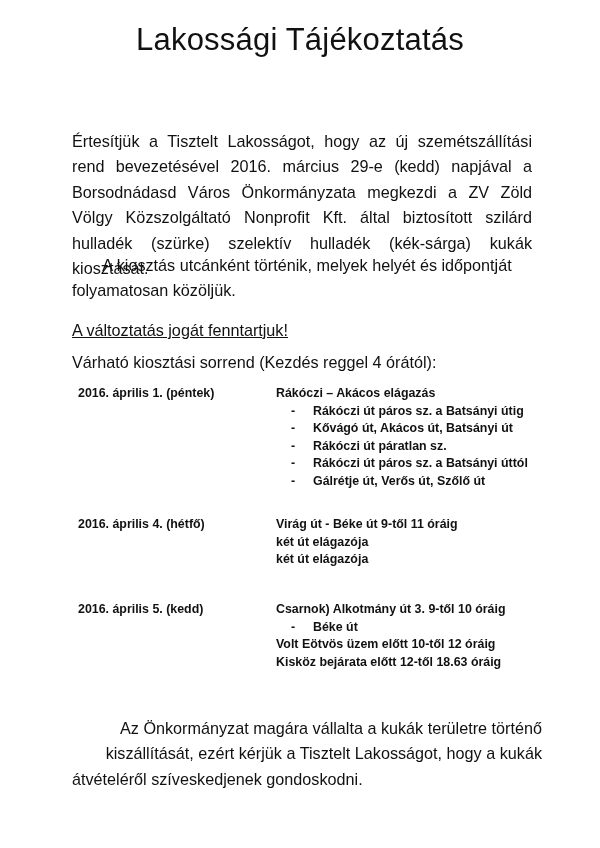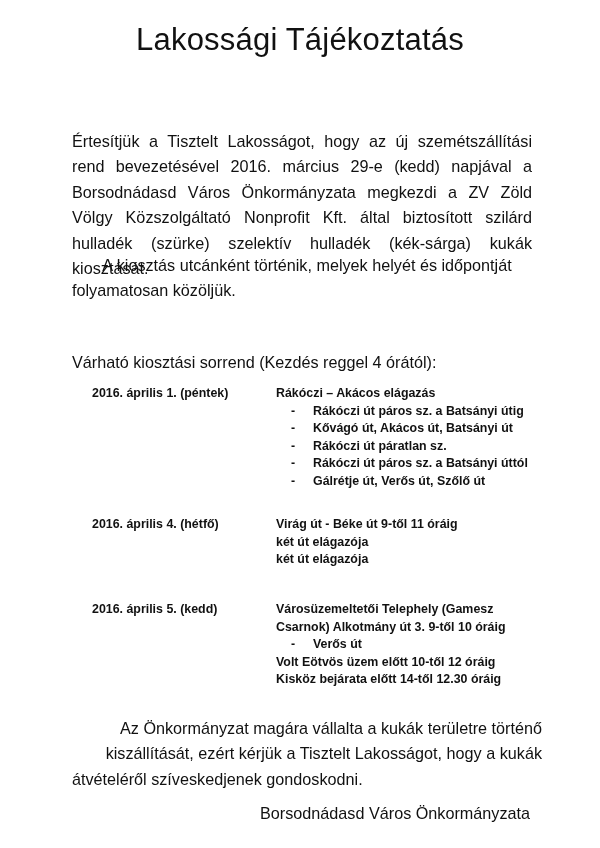--- a/index.html
+++ b/index.html
@@ -55,21 +55,20 @@
       left: 78px;
       width: 460px;
       font-weight: bold;
       font-size: 12.4px;
       line-height: 17.5px;
     }
     .sched-date {
       position: absolute;
       left: 0;
       top: 0;
-      margin-left: 14px;
     }
     .sched-items {
       position: absolute;
       left: 198px;
       top: 0;
       width: 270px;
     }
     .loc {
       display: block;
       white-space: nowrap;
@@ -91,20 +90,21 @@
 <body>
 
 <div class="page">
 
   <div class="title">Lakossági Tájékoztatás</div>
 
   <div class="para p-intro">Értesítjük a Tisztelt Lakosságot, hogy az új szemétszállítási rend bevezetésével 2016. március 29-e (kedd) napjával a Borsodnádasd Város Önkormányzata megkezdi a ZV Zöld Völgy Közszolgáltató Nonprofit Kft. által biztosított szilárd hulladék (szürke) szelektív hulladék (kék-sárga) kukák kiosztását.</div>
 
   <div class="para p-distr">A kiosztás utcánként történik, melyek helyét és időpontját folyamatosan közöljük.</div>
 
+  <div class="para p-reserve">A változtatás jogát fenntartjuk!</div>
 
   <div class="para p-order">Várható kiosztási sorrend (Kezdés reggel 4 órától):</div>
 
   <div class="schedule s1">
     <div class="sched-date">2016. április 1. (péntek)</div>
     <div class="sched-items">
       <span class="loc">Rákóczi – Akácos elágazás</span>
       <span class="sub"><span class="dash">-</span><span>Rákóczi út páros sz. a Batsányi útig</span></span>
       <span class="sub"><span class="dash">-</span><span>Kővágó út, Akácos út, Batsányi út</span></span>
       <span class="sub"><span class="dash">-</span><span>Rákóczi út páratlan sz.</span></span>
@@ -118,25 +118,23 @@
     <div class="sched-items">
       <span class="loc">Virág út - Béke út 9-től 11 óráig</span>
       <span class="loc">két út elágazója</span>
       <span class="loc">két út elágazója</span>
     </div>
   </div>
 
   <div class="schedule s3">
     <div class="sched-date">2016. április 5. (kedd)</div>
     <div class="sched-items">
-      <span class="loc">Városüzemeltetői Telephely (Gamesz</span>
       <span class="loc">Csarnok) Alkotmány út 3. 9-től 10 óráig</span>
-      <span class="sub"><span class="dash">-</span><span>Verős út</span></span>
+      <span class="sub"><span class="dash">-</span><span>Béke út</span></span>
       <span class="loc">Volt Eötvös üzem előtt 10-től 12 óráig</span>
-      <span class="loc">Kisköz bejárata előtt 14-től 12.30 óráig</span>
+      <span class="loc">Kisköz bejárata előtt 12-től 18.63 óráig</span>
     </div>
   </div>
 
   <div class="para p-closing">Az Önkormányzat magára vállalta a kukák területre történő kiszállítását, ezért kérjük a Tisztelt Lakosságot, hogy a kukák átvételéről szíveskedjenek gondoskodni.</div>
 
-  <div class="signature">Borsodnádasd Város Önkormányzata</div>
 
 </div>
 
 </body></html>

